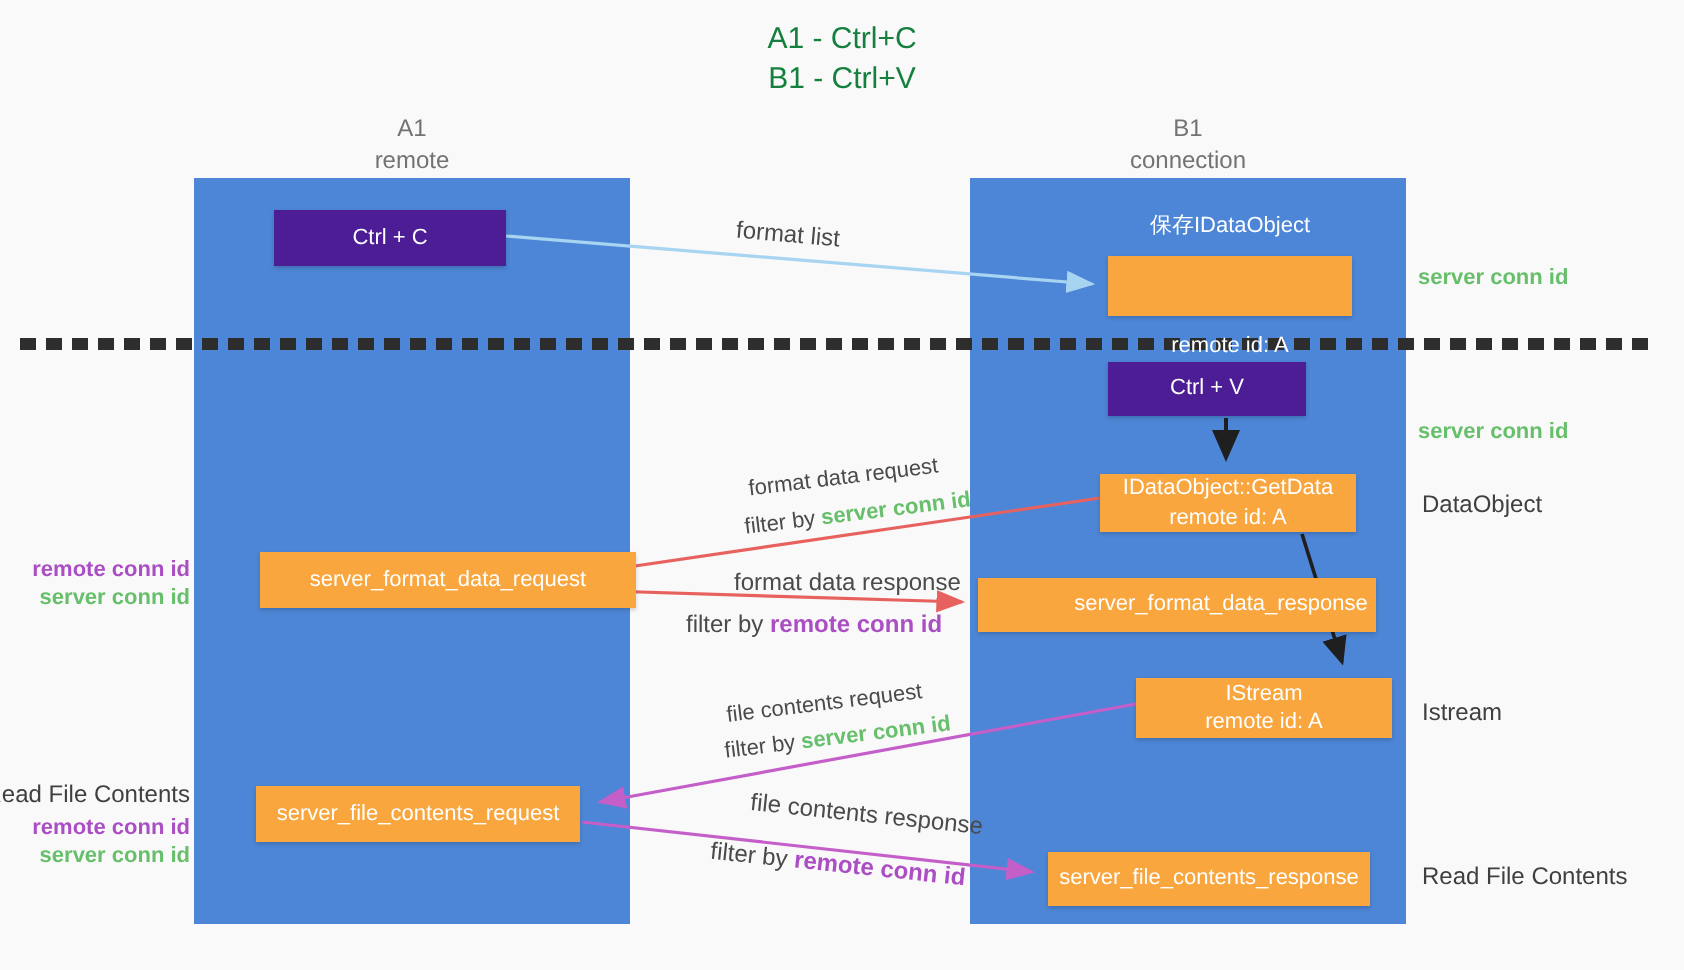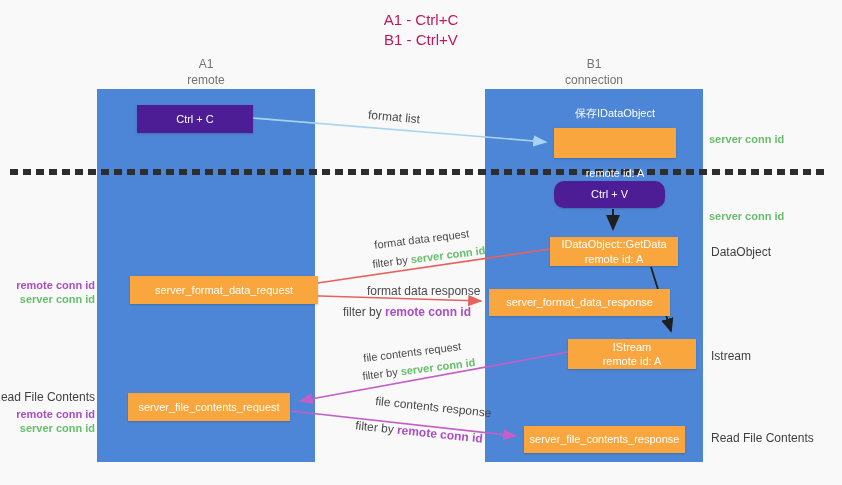--- a/index.html
+++ b/index.html
@@ -4,21 +4,21 @@
 <style>
   html,body{margin:0;padding:0;}
   body{
     width:842px;height:485px;position:relative;overflow:hidden;
     background:#f9f9f9;
     font-family:"Liberation Sans", sans-serif;
     color:#3c3c3c;
   }
   .title{
     position:absolute;top:10px;left:0;width:100%;
-    text-align:center;font-size:15px;line-height:1.35;color:#be185d;
+    text-align:center;font-size:15px;line-height:1.35;color:#15803d;
   }
   .panel{position:absolute;background:#4d86d6;}
   #panel-a1{left:97px;top:89px;width:218px;height:373px;}
   #panel-b1{left:485px;top:89px;width:218px;height:373px;}
   .col-header{
     position:absolute;width:218px;text-align:center;
     font-size:12px;line-height:1.3;color:#737373;top:57px;
   }
   #header-a1{left:97px;}
   #header-b1{left:485px;}
@@ -29,24 +29,24 @@
   .box{
     position:absolute;display:flex;flex-direction:column;
     align-items:center;justify-content:center;
     color:#fff;font-size:11px;line-height:1.3;text-align:center;
     box-shadow:0 1px 2px rgba(0,0,0,.18);
   }
   .green{background:#4c1d95;}
   .orange{background:#f8a63d;}
   #box-ctrl-c{left:137px;top:105px;width:116px;height:28px;}
   #box-save-dataobject{left:554px;top:128px;width:122px;height:30px;gap:46px;}
-  #box-ctrl-v{left:554px;top:181px;width:111px;height:27px;border-radius:10px;}
+  #box-ctrl-v{left:554px;top:181px;width:99px;height:27px;}
   #box-getdata{left:550px;top:237px;width:128px;height:29px;}
   #box-format-request{left:130px;top:276px;width:188px;height:28px;}
-  #box-format-response{left:489px;top:289px;width:181px;height:27px;}
+  #box-format-response{left:489px;top:289px;width:155px;height:27px;padding-left:44px;}
   #box-istream{left:568px;top:339px;width:128px;height:30px;}
   #box-file-request{left:128px;top:393px;width:162px;height:28px;}
   #box-file-response{left:524px;top:426px;width:161px;height:27px;}
 
   .mid-label{
     position:absolute;white-space:nowrap;font-size:11px;color:#4a4a4a;
     transform-origin:center;
   }
   .green-text{color:#67bf6b;font-weight:bold;}
   .purple-text{color:#ab4ec4;font-weight:bold;}

